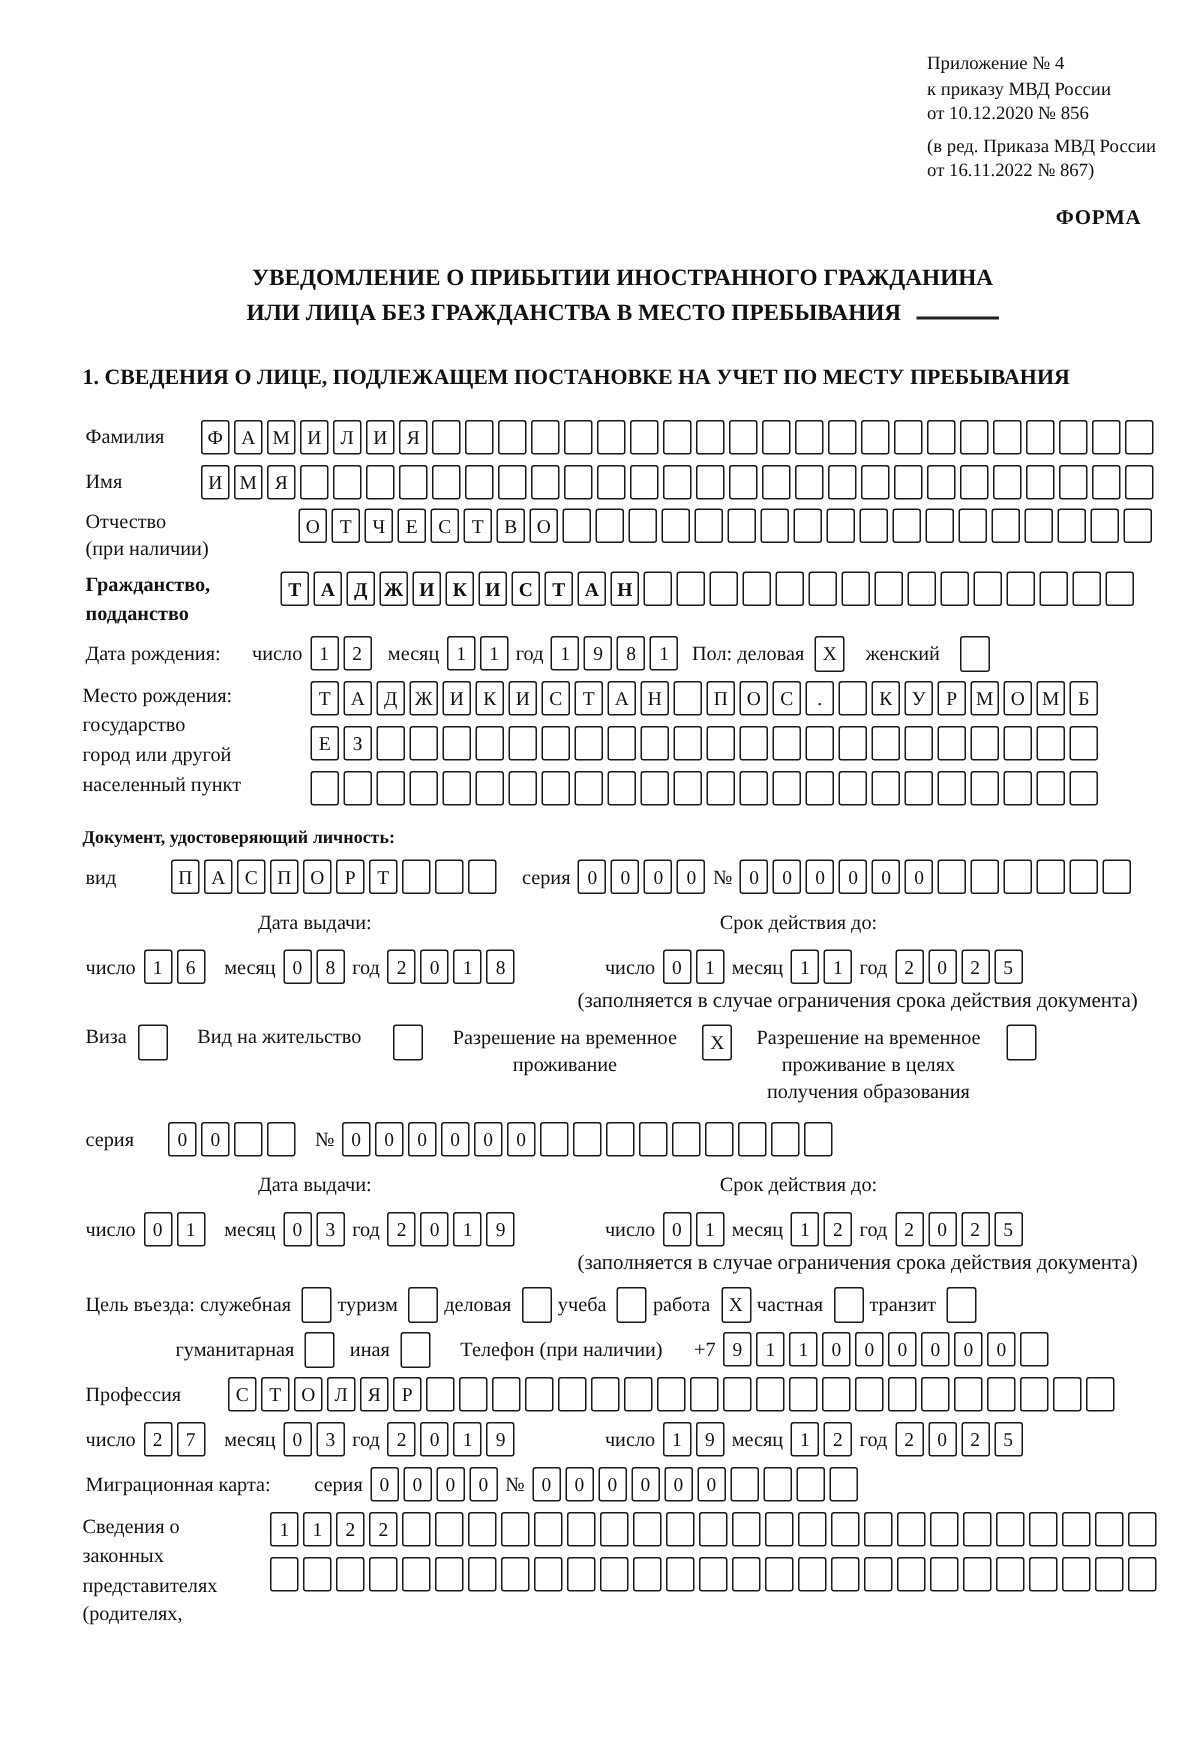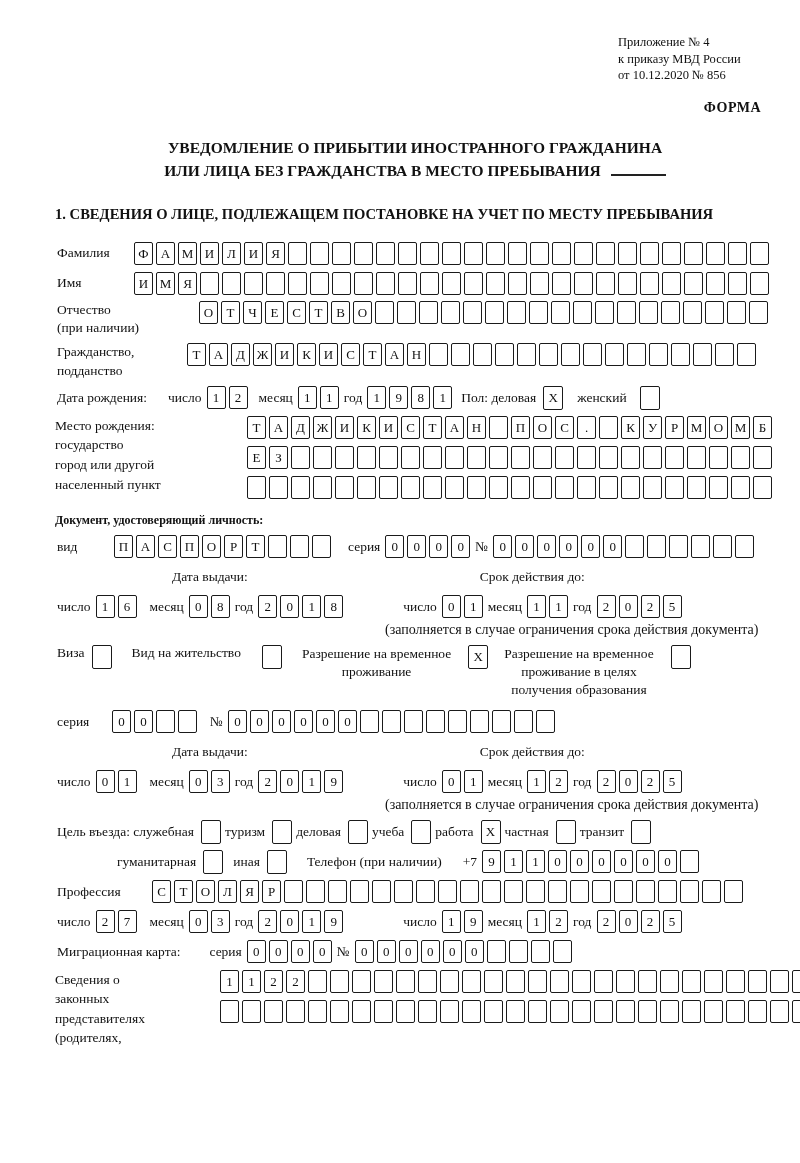--- a/index.html
+++ b/index.html
@@ -26,31 +26,35 @@
     font-size:13px;line-height:1;
   }
   .cell.box{width:20px;height:24px;margin:0 2px;}
   .lbl{flex:none;font-size:13.5px;margin:0 5px 0 2px;white-space:nowrap;}
   .lbl2{flex:none;font-size:13.5px;line-height:1.35;margin:0 5px 0 2px;}
   .lbl2.c{text-align:center;}
   .gap{flex:none;}
   .note{font-size:14px;margin:-3px 0 7px 0;}
   .para{font-size:13.5px;margin-bottom:7px;}
   .cheading{text-align:left;font-weight:bold;font-size:12px;margin:0 0 7px;}
-  .multirow{display:flex;margin-bottom:7px;gap:40px;}
+  .multirow{display:flex;margin-bottom:7px;}
   .mlabel{flex:none;font-size:13.5px;line-height:1.45;}
   .mrows{flex:1;}
 </style>
 </head>
 <body>
 
 <div class="hdr">
   <div>Приложение № 4</div>
   <div>к приказу МВД России</div>
   <div>от 10.12.2020 № 856</div>
+  <div class="amend-block">
+    <div>(в ред. Приказа МВД России</div>
+    <div>от 16.11.2022 № 867)</div>
+  </div>
 </div>
 
 <div class="forma">ФОРМА</div>
 
 <div class="title">
   <div>УВЕДОМЛЕНИЕ О ПРИБЫТИИ ИНОСТРАННОГО ГРАЖДАНИНА</div>
   <div>
     <span>ИЛИ ЛИЦА БЕЗ ГРАЖДАНСТВА В МЕСТО ПРЕБЫВАНИЯ</span><span class="blankline"></span>
   </div>
 </div>
@@ -153,21 +157,21 @@
         <span class="cell"></span>
         <span class="cell"></span>
         <span class="cell"></span>
         <span class="cell"></span>
         <span class="cell"></span>
         <span class="cell"></span>
         <span class="cell"></span>
         <span class="cell"></span>
       </span>
     </div>
-    <div class="cellrow top" style="margin-top: 4px;">
+    <div class="cellrow top" style="margin-top: 4px; font-weight: bold;">
       <span class="lbl2" style="min-width: 125px;">
         <div>Гражданство,</div>
         <div>подданство</div>
       </span>
       <span class="cells">
         <span class="cell">Т</span>
         <span class="cell">А</span>
         <span class="cell">Д</span>
         <span class="cell">Ж</span>
         <span class="cell">И</span>

